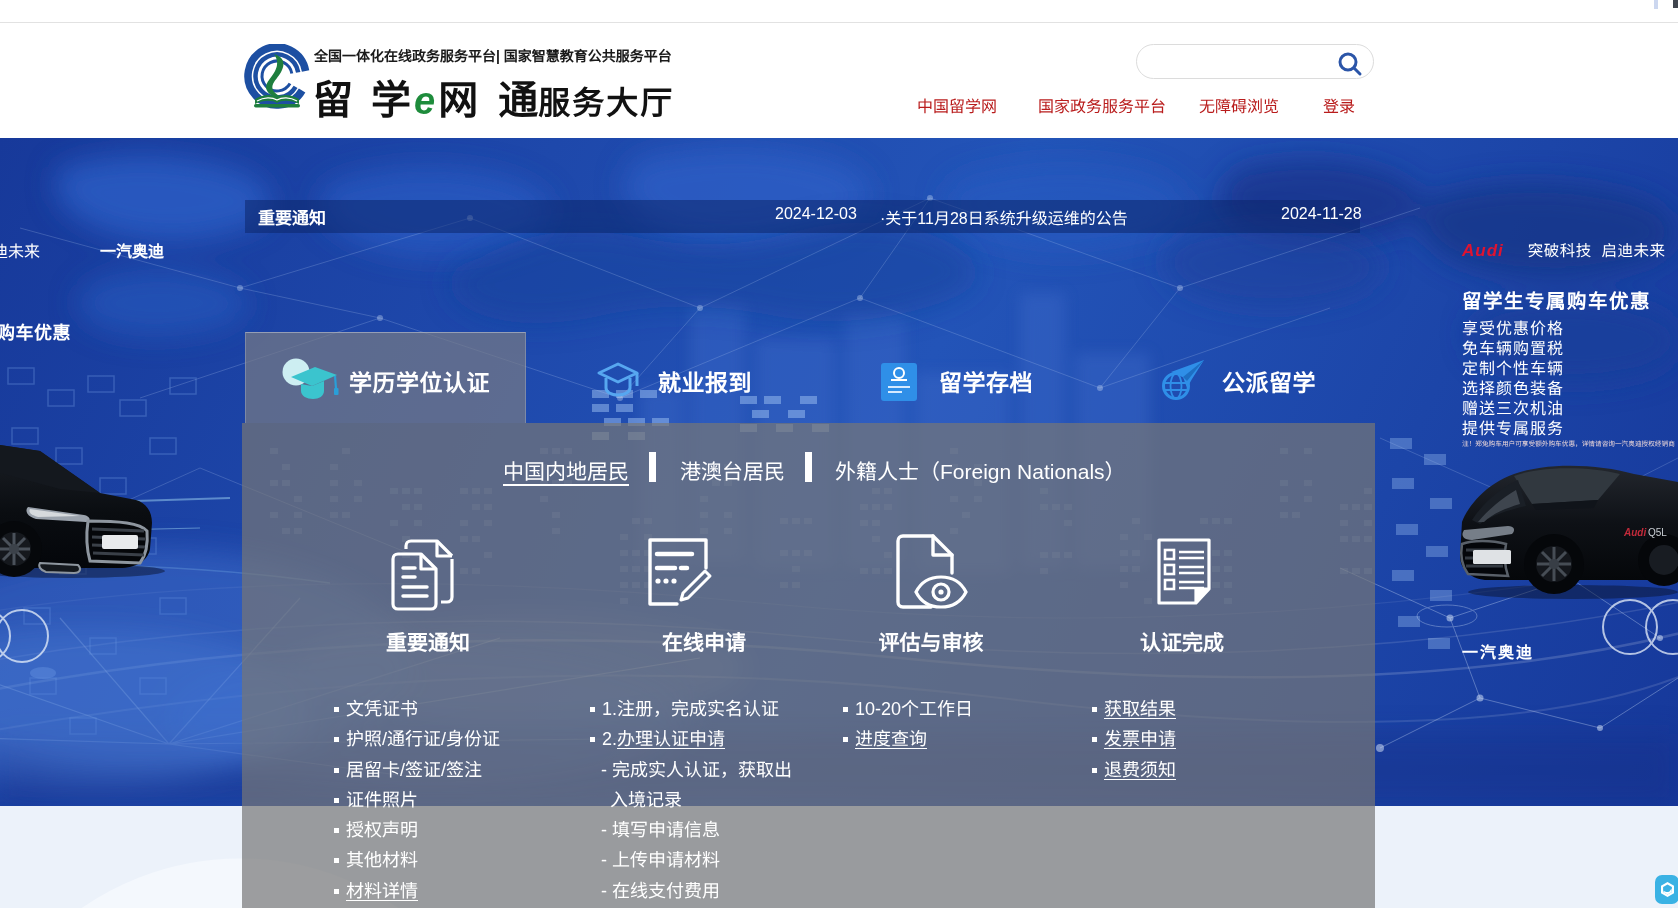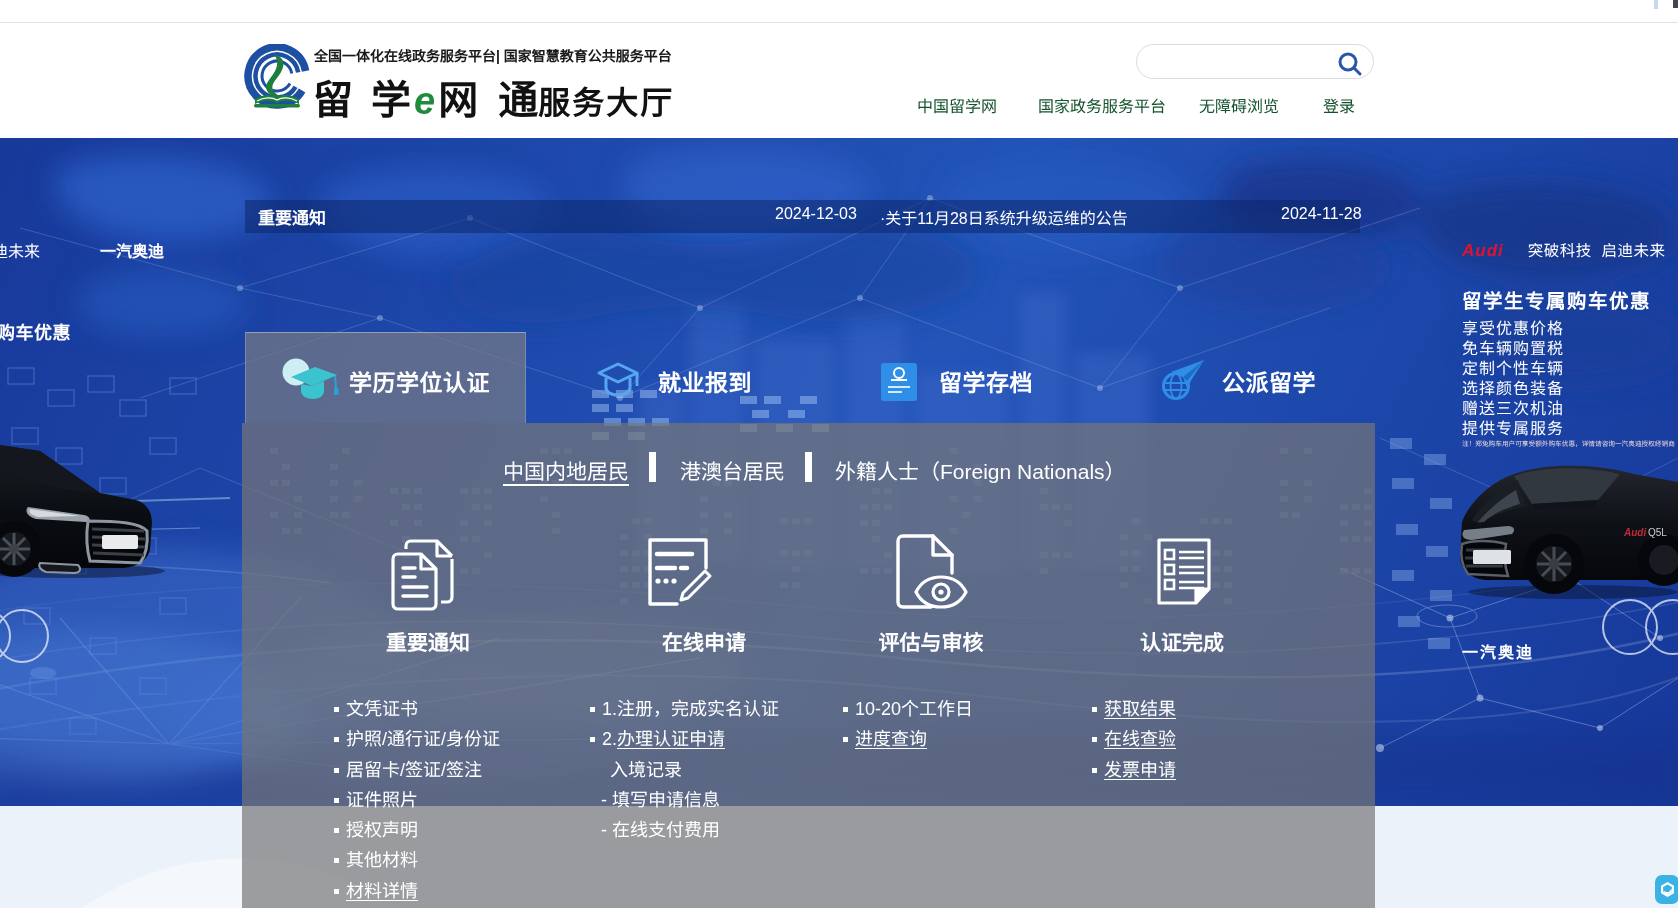--- a/index.html
+++ b/index.html
@@ -31,21 +31,21 @@
   </svg>
   <div class="abs" style="left:314px;top:45px;font-size:14px;font-weight:bold;color:#1a1a1a;letter-spacing:0px">全国一体化在线政务服务平台| 国家智慧教育公共服务平台</div>
   <div class="abs" style="left:313px;top:68px;font-size:40px;font-weight:bold;color:#111;white-space:nowrap">留<span style="display:inline-block;width:18px"></span>学<span style="color:#1e8c3c;font-style:italic;padding:0 3px;font-size:38px">e</span>网<span style="display:inline-block;width:20px"></span>通<span style="font-size:32px;letter-spacing:2px">服务大厅</span></div>
 
   <div class="abs" style="left:1136px;top:44px;width:238px;height:35px;border:1px solid #dcdcdc;border-radius:18px;background:#fff"></div>
   <svg class="abs" style="left:1337px;top:51px" width="26" height="26" viewBox="0 0 26 26">
     <circle cx="11" cy="11" r="8" fill="none" stroke="#2b55a8" stroke-width="3"></circle>
     <line x1="17" y1="17" x2="23" y2="23" stroke="#2b55a8" stroke-width="3" stroke-linecap="round"></line>
   </svg>
 
-  <div class="abs" style="left:0;top:93px;width:1678px;height:20px;font-size:16px;color:#14532d">
+  <div class="abs" style="left:0;top:93px;width:1678px;height:20px;font-size:16px;color:#b91c1c">
     <span class="abs" style="left:917px">中国留学网</span>
     <span class="abs" style="left:1038px">国家政务服务平台</span>
     <span class="abs" style="left:1199px">无障碍浏览</span>
     <span class="abs" style="left:1323px">登录</span>
   </div>
 </div>
 
 <div id="hero" class="abs" style="left:0;top:138px;width:1678px;height:668px;background:linear-gradient(115deg,#17399a 0%,#1e48ab 28%,#2354b8 52%,#1c45a8 78%,#16389a 100%);overflow:hidden">
   <svg class="abs" style="left:0;top:0" width="1678" height="668" viewBox="0 0 1678 668">
     <defs>
@@ -567,32 +567,34 @@
     <div><span class="blt"></span>护照/通行证/身份证</div>
     <div><span class="blt"></span>居留卡/签证/签注</div>
     <div><span class="blt"></span>证件照片</div>
     <div><span class="blt"></span>授权声明</div>
     <div><span class="blt"></span>其他材料</div>
     <div><span class="blt"></span><u>材料详情</u></div>
   </div>
   <div class="abs" style="left:590px;width:250px;line-height:30.3px">
     <div><span class="blt"></span>1.注册，完成实名认证</div>
     <div><span class="blt"></span>2.<u>办理认证申请</u></div>
+    <div style="padding-left:11px">- 完成实人认证，获取出</div>
     <div style="padding-left:20px">入境记录</div>
     <div style="padding-left:11px">- 填写申请信息</div>
+    <div style="padding-left:11px">- 上传申请材料</div>
     <div style="padding-left:11px">- 在线支付费用</div>
   </div>
   <div class="abs" style="left:843px;width:220px;line-height:30.3px">
     <div><span class="blt"></span>10-20个工作日</div>
     <div><span class="blt"></span><u>进度查询</u></div>
   </div>
   <div class="abs" style="left:1092px;width:220px;line-height:30.3px">
     <div><span class="blt"></span><u>获取结果</u></div>
-    <div><span class="blt"></span><u>在线查验</u></div>
     <div><span class="blt"></span><u>发票申请</u></div>
+    <div><span class="blt"></span><u>退费须知</u></div>
   </div>
 </div>
 
 <div class="abs" style="left:1655px;top:875px;width:24px;height:29px;border-radius:7px;background:#3ab2e4"></div>
 <svg class="abs" style="left:1659px;top:881px" width="17" height="17" viewBox="0 0 17 17">
   <path d="M8.5 1 L15 4.8 L15 12.2 L8.5 16 L2 12.2 L2 4.8 Z" fill="#fff"></path>
   <path d="M8.5 3.4 L12.9 6 L12.9 11 L8.5 13.6 L4.1 11 L4.1 6 Z" fill="#3ab2e4"></path>
   <path d="M4.5 9.5 C6 11 8 11.5 10.5 10.5 L12.5 7.5 L12.9 11 L8.5 13.6 L4.5 11.2 Z" fill="#fff"></path>
 </svg>
 

